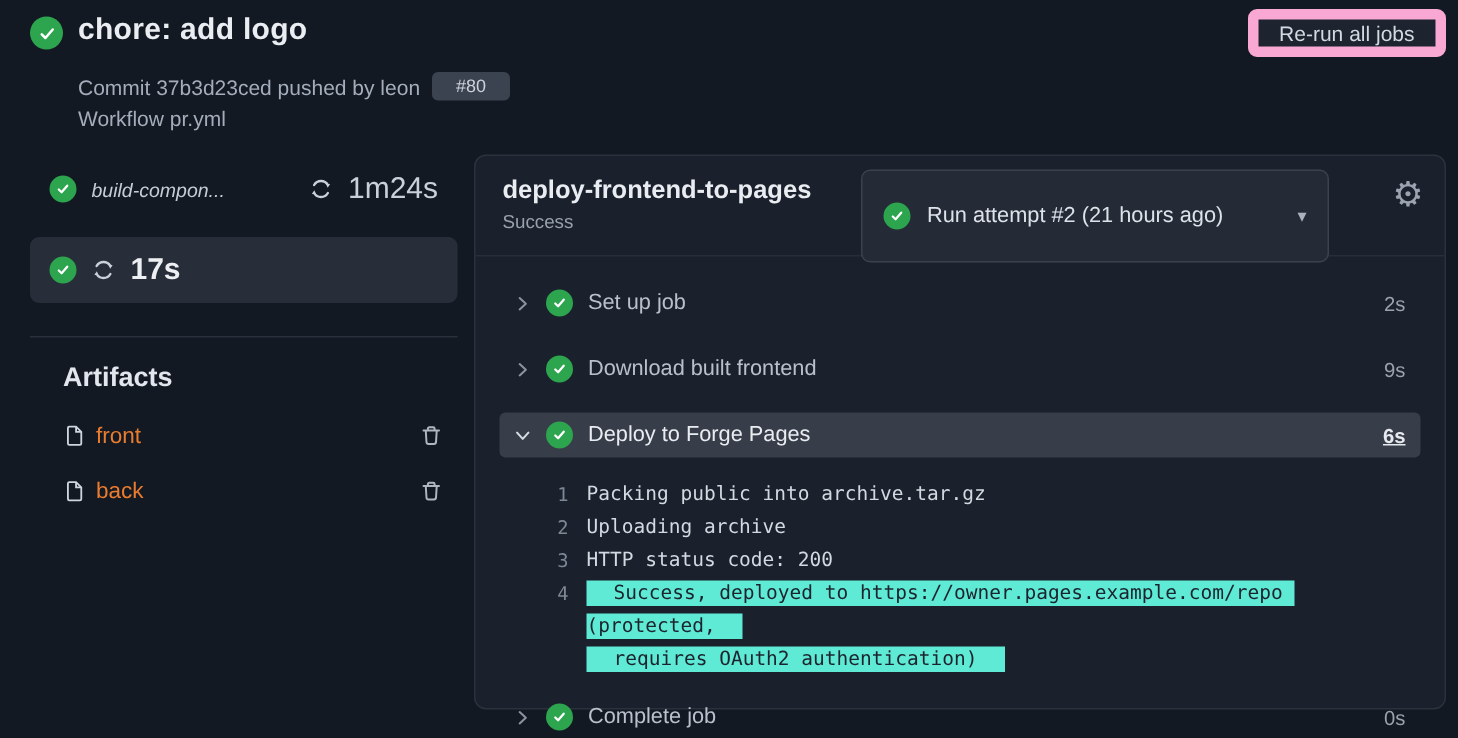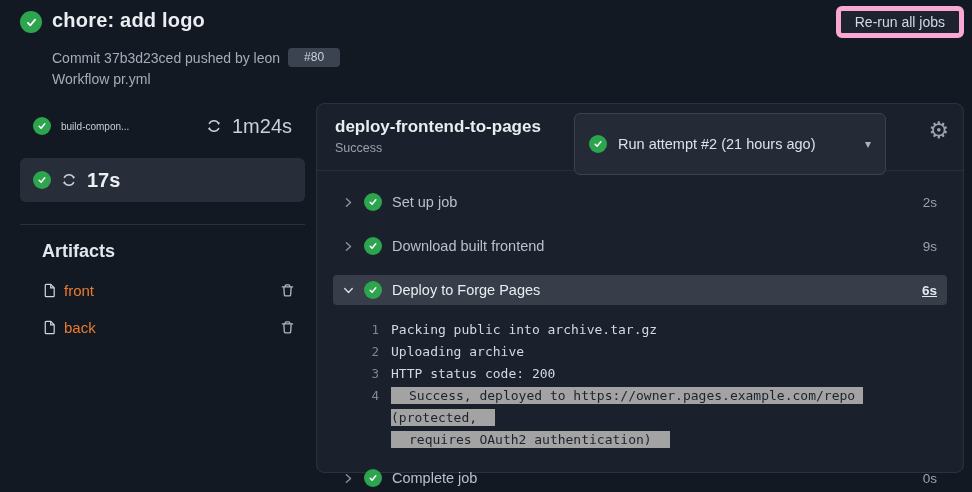--- a/index.html
+++ b/index.html
@@ -22,34 +22,34 @@
   .main-status { left:20px; top:11px; width:22px; height:22px; }
   .page-title { left:52px; top:9px; font-size:20px; font-weight:700; color:#eaedf2; letter-spacing:.2px; }
   .commit-line { left:52px; top:48px; font-size:14px; color:#a3adbb; display:flex; align-items:center; gap:8px;text-align:right; }
   .pr-badge {
     background:#3c4350; color:#ccd2db; font-size:12px; border-radius:4px;
     padding:2px 16px; line-height:15px;
   }
   .workflow-line { left:52px; top:71px; font-size:14px; color:#a3adbb; }
   .rerun-btn {
     right:8px; top:6px; height:32px; padding:0 14px; display:flex; align-items:center;
-    background:#1d242f; border:5px solid #f9a8d4; border-radius:6px;
+    background:#1d242f; border:7px solid #f9a8d4; border-radius:6px;
     color:#d3d9e1; font-size:14px; cursor:pointer;
   }
 
   
   .sidebar { left:20px; top:104px; width:285px; }
   .job-row {
     height:44px; display:flex; align-items:center; padding:0 13px; gap:10px;
     border-radius:6px; cursor:pointer;
   }
   .job-row + .job-row { margin-top:10px; }
   .job-row.selected { background:#272e3a; }
   .job-check { width:18px; height:18px; }
-  .job-name { font-size:10px; color:#c6cdd6; flex:1 1 auto; white-space:nowrap; overflow:hidden; }
+  .job-name { font-size:13px; color:#c6cdd6; flex:1 1 auto; white-space:nowrap; overflow:hidden;font-style:italic; }
   .job-row.selected .job-name { color:#edeff3; font-weight:700; }
   .sync-icon { color:#c9d0d9; display:flex; }
   .job-time { font-size:20px; color:#c9d0d9; }
   .job-row.selected .job-time { font-weight:700; color:#edeff3; }
   .side-divider { border-top:1px solid #2a313d; margin-top:22px; }
   .artifacts-title { font-size:18px; font-weight:700; color:#e2e6ed; margin:16px 0 0 22px; }
   .artifact-row {
     display:flex; align-items:center; margin:20px 10px 0 22px; gap:7px;
   }
   .file-icon { color:#cfd5dd; display:flex; }
@@ -92,21 +92,21 @@
   .step-row.expanded .step-name { color:#e9ecf1; }
   .step-row.expanded .step-time { color:#e6eaef; font-weight:700;text-decoration:underline; }
 
   .log-block { margin:2px 0 12px; font-family:"DejaVu Sans Mono", monospace; font-size:13px; }
   .log-line { display:flex; align-items:flex-start; }
   .log-num {
     width:46px; flex:0 0 auto; text-align:right; margin-right:12px;
     color:#7e8795; font-size:12.5px; line-height:22px; cursor:pointer;
   }
   .log-text { color:#d2d9e1; line-height:22px; white-space:pre-wrap; word-break:break-word; }
-  .sel-seg { background:#a3a3a3; color:#1c232e; padding:1px 18px; }
+  .sel-seg { background:#5eead4; color:#1c232e; padding:1px 18px; }
 </style>
 </head>
 <body>
 
 <div class="abs check-circle main-status">
   <svg width="13" height="13" viewBox="0 0 16 16">
       <path d="M3.5 8.5 6.5 11.5 12.5 4.5" fill="none" stroke="#ffffff" stroke-width="2.1" stroke-linecap="round" stroke-linejoin="round"></path>
     </svg>
 </div>
 <div class="abs page-title">chore: add logo</div>

